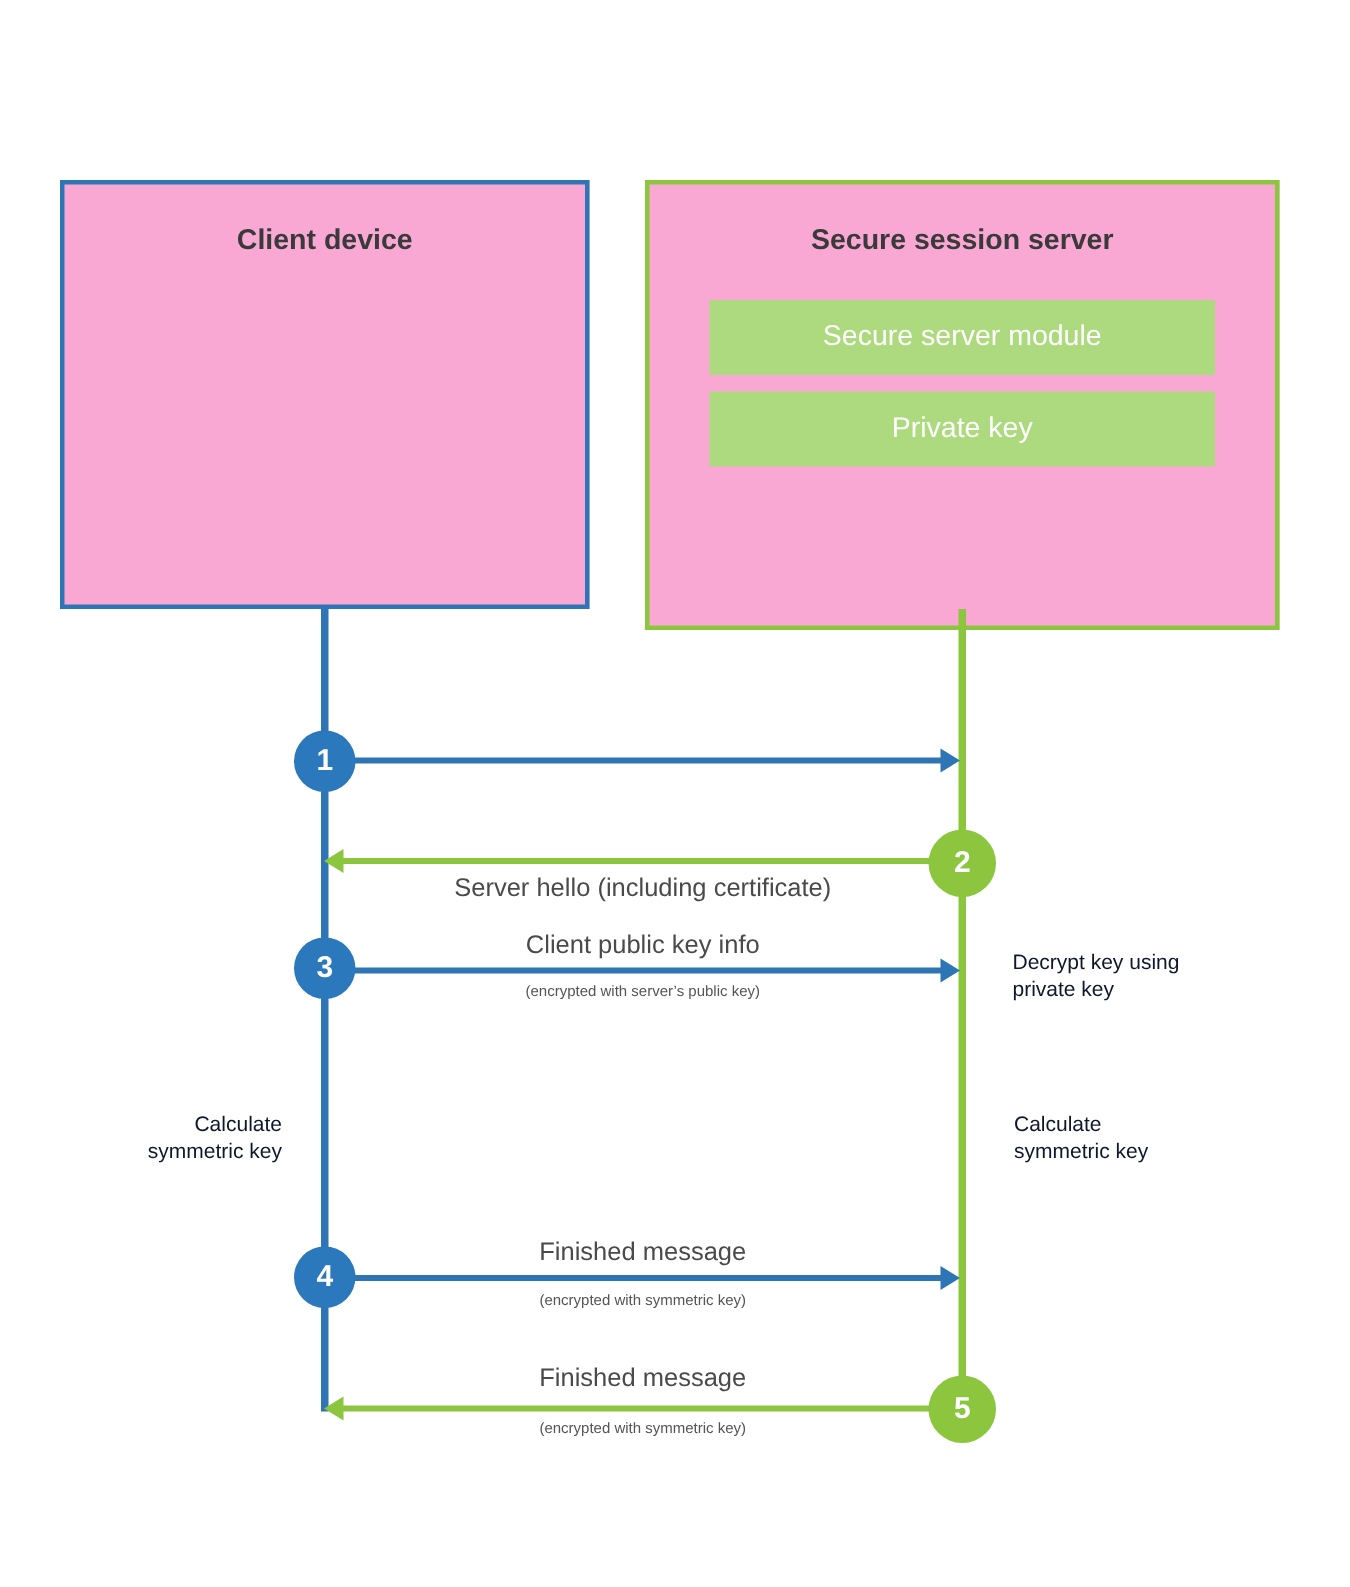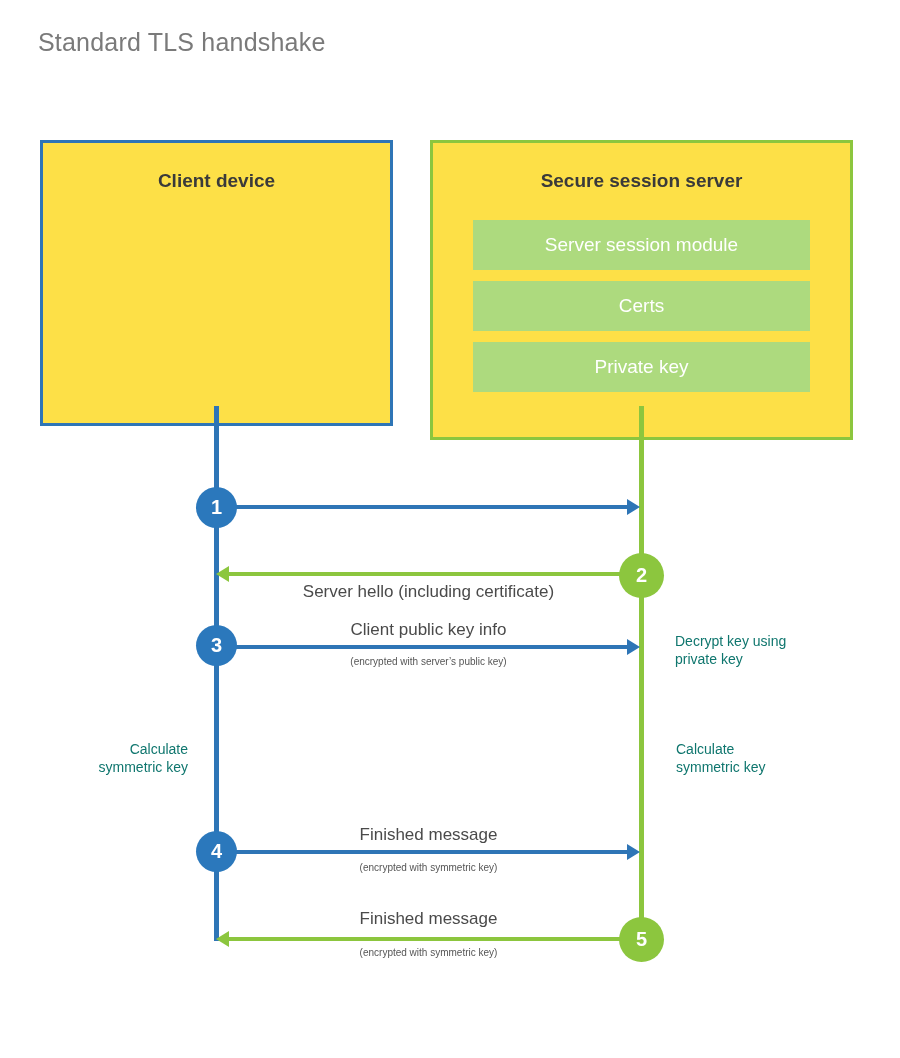--- a/index.html
+++ b/index.html
@@ -29,23 +29,22 @@
     font-size: 25px;
     font-weight: 300;
     color: #7a7a7a;
     letter-spacing: 0.2px;
     white-space: nowrap;
   }
 
   
   .party-box {
     position: absolute;
-    background: #fde047;
+    background: #f9a8d4;
     box-sizing: border-box;
-    margin-top: 20px;
   }
   .party-box.client {
     left: 40px;
     top: 120px;
     width: 353px;
     height: 286px;
     border: 3px solid #2e75b6;
   }
   .party-box.server {
     left: 430px;
@@ -174,43 +173,41 @@
     font-size: 20px;
     font-weight: 600;
   }
   .step-circle.blue  { background: #2b78bc; width: 41px; height: 41px; }
   .step-circle.green { background: #8cc63e; width: 45px; height: 45px; }
 
   
   .side-note {
     position: absolute;
     font-size: 14px;
-    color: #0f766e;
+    color: #0f172a;
     line-height: 1.3;
     white-space: pre-line;
   }
   .side-note.left  { text-align: right; }
   .side-note.right { text-align: left; }
 </style>
 </head>
 <body>
 
 <div id="diagram-root">
 
-  <div class="page-title">Standard TLS handshake</div>
 
   <div class="party-box client">
     <div class="party-title">Client device</div>
   </div>
 
   <div class="party-box server">
     <div class="party-title">Secure session server</div>
     <div class="server-modules">
-      <div class="module-bar">Server session module</div>
-      <div class="module-bar">Certs</div>
+      <div class="module-bar">Secure server module</div>
       <div class="module-bar">Private key</div>
     </div>
   </div>
 
   <div class="lifeline client-line"></div>
   <div class="lifeline server-line"></div>
 
   <div class="msg-arrow blue to-right" style="left:219px; top:505px; width:409px;">
     <span class="head"></span>
   </div>

